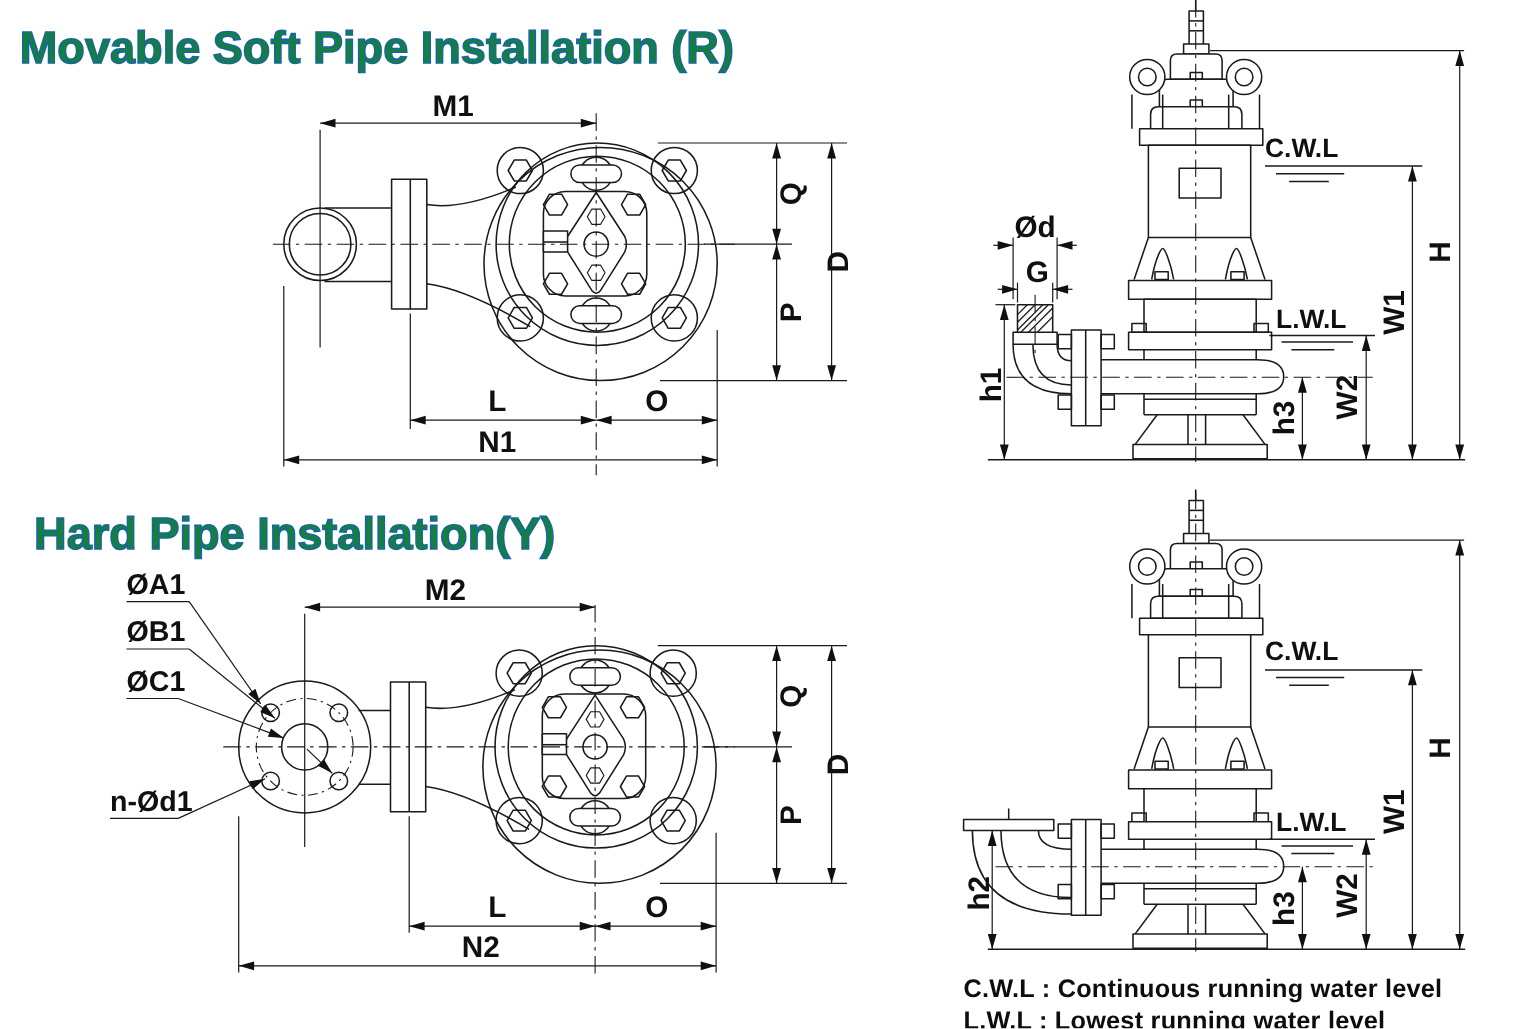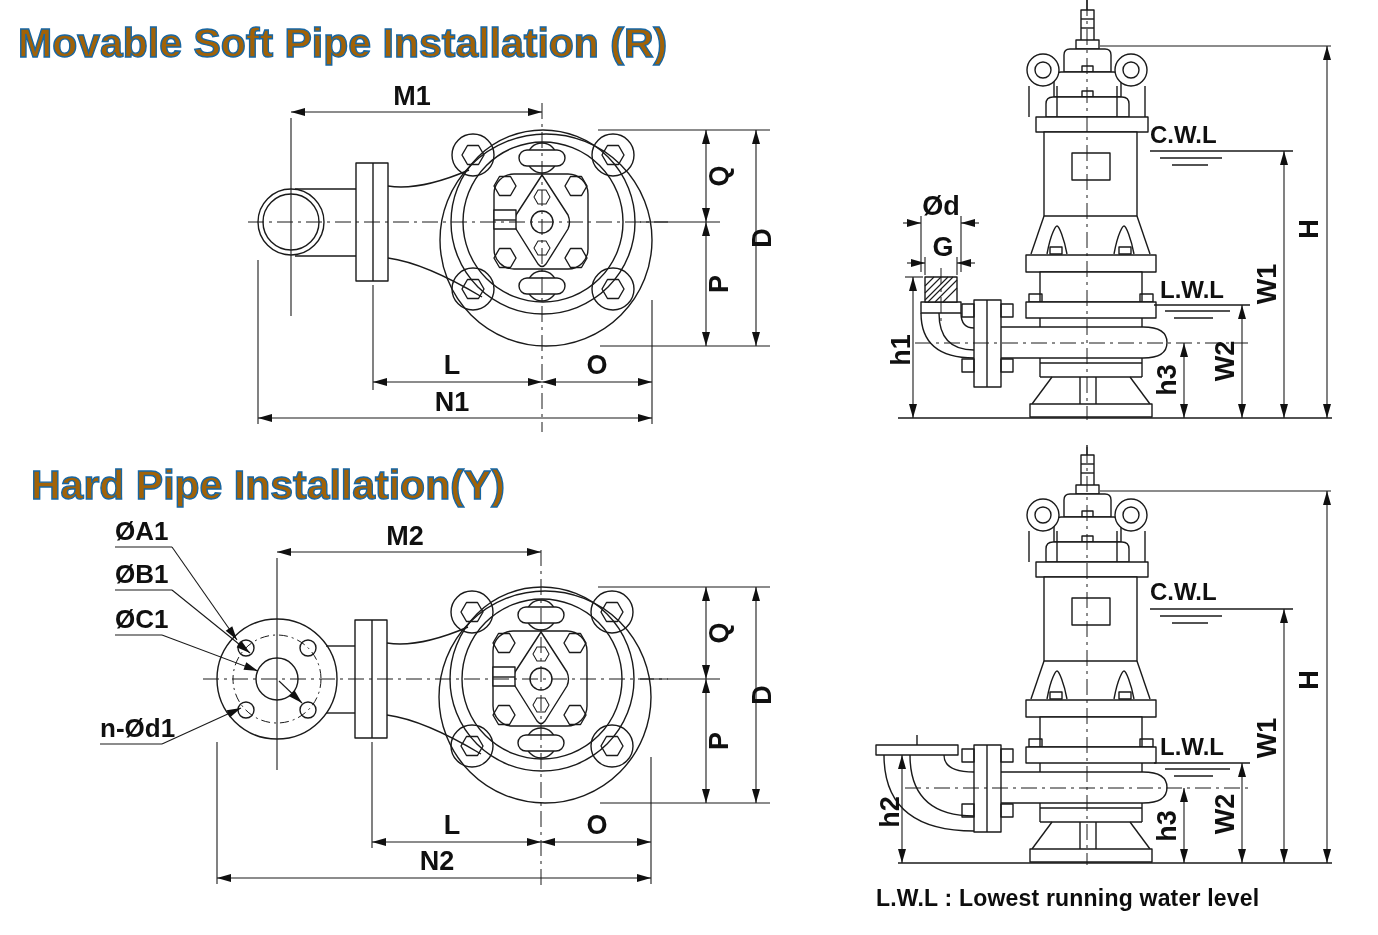--- a/index.html
+++ b/index.html
@@ -1,19 +1,19 @@
 <!DOCTYPE html>
 <html><head>
 <meta charset="utf-8">
 <style>
   html,body{margin:0;padding:0;background:#fff;}
   .stage{position:relative;width:1378px;height:935px;background:#ffffff;overflow:hidden;
          font-family:"Liberation Sans",sans-serif;}
   .title{position:absolute;font-family:"Liberation Sans",sans-serif;font-weight:bold;
-         font-size:41px;color:#a16207;-webkit-text-stroke:1.4px #1766a3;letter-spacing:0px;white-space:nowrap;}
+         font-size:41px;color:#15803d;-webkit-text-stroke:1.4px #1766a3;letter-spacing:0px;white-space:nowrap;}
   .title-r{left:18px;top:20px;}
   .title-y{left:31px;top:462px;}
   .legend{position:absolute;left:876px;top:884px;font-weight:bold;font-size:23px;
           color:#0d0d0d;line-height:29px;white-space:nowrap;letter-spacing:0.2px;}
   svg.drawing{position:absolute;left:0;top:0;overflow:visible;}
   .ln{fill:none;stroke:#1a1a1a;stroke-width:1.4;stroke-linejoin:round;}
   .wf{fill:#ffffff;stroke:#1a1a1a;stroke-width:1.4;stroke-linejoin:round;}
   .th{fill:none;stroke:#1a1a1a;stroke-width:1.1;}
   .cl{fill:none;stroke:#1a1a1a;stroke-width:1;stroke-dasharray:16 5 3 5;}
   .bc{fill:none;stroke:#1a1a1a;stroke-width:1;stroke-dasharray:9 4 2 4;}
@@ -355,16 +355,17 @@
       </g>
       <g>
         <line class="th" x1="1100" y1="491" x2="1331" y2="491"></line>
         <line class="th" x1="1327" y1="491" x2="1327" y2="863" marker-start="url(#aS)" marker-end="url(#aE)"></line>
         <text class="dim" text-anchor="middle" transform="rotate(-90 1318 680)" x="1318" y="680">H</text>
       </g>
     </g>
   </svg>
 
   <div class="legend">
+    <div>C.W.L : Continuous running water level</div>
     <div>L.W.L : Lowest running water level</div>
   </div>
 
 </div>
 
 </body></html>

